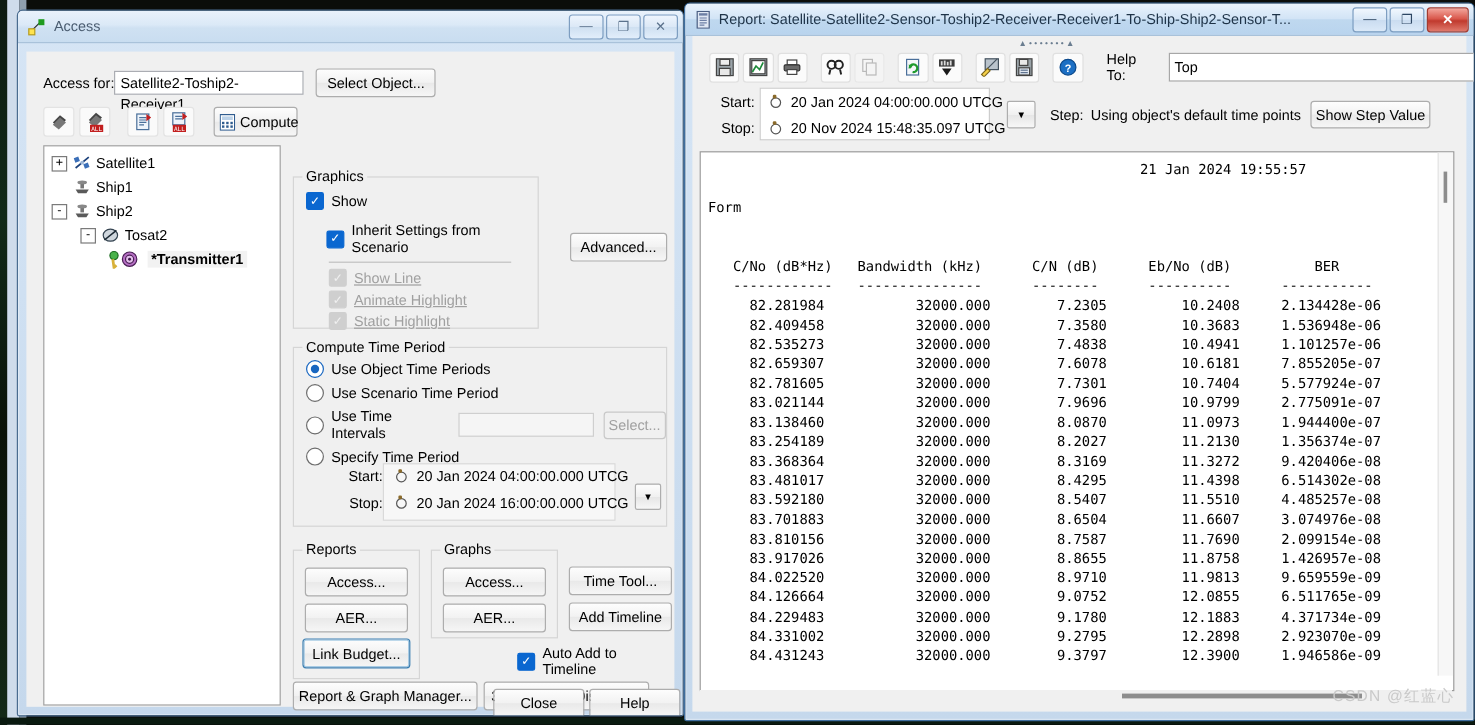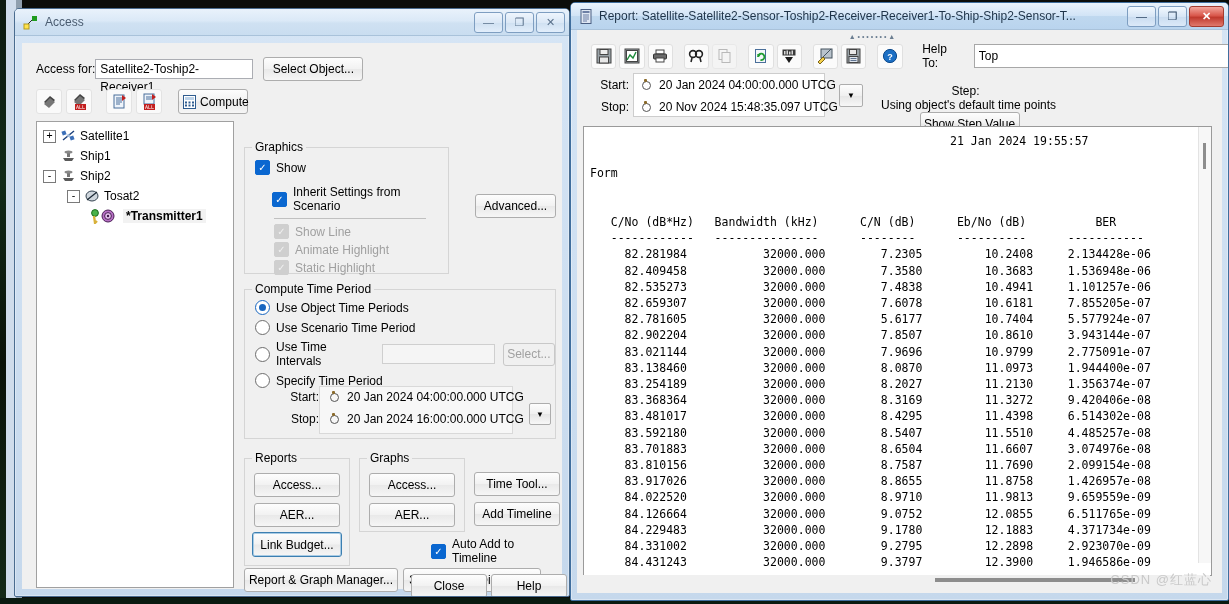--- a/index.html
+++ b/index.html
@@ -61,21 +61,21 @@
   .tree{position:absolute;background:#fff;border:1px solid #a0a0a0;overflow:hidden;}
   .tnode{display:flex;align-items:center;height:20px;font-size:12px;white-space:nowrap;}
   .expander{width:11px;height:11px;border:1px solid #7a7a7a;background:#fff;color:#000;
       font-size:10px;line-height:9px;text-align:center;margin-right:5px;font-family:"DejaVu Sans Mono",monospace;}
   .selnode{background:#f2f2f2;font-weight:bold;padding:0 3px;}
 
   .cb{width:13px;height:13px;border-radius:2px;display:inline-flex;align-items:center;justify-content:center;
       font-size:10px;color:#fff;margin-right:6px;flex:0 0 auto;}
   .cb.on{background:#0a67d0;border:1px solid #0a67d0;}
   .cb.dis{background:#cfcfcf;border:1px solid #cfcfcf;color:#f0f0f0;}
-  .dimtext{color:#a0a0a0;}
+  .dimtext{color:#a0a0a0;text-decoration:underline;}
 
   .rb{width:13px;height:13px;border-radius:50%;border:1px solid #6d6d6d;background:#fff;
       display:inline-flex;align-items:center;justify-content:center;margin-right:6px;flex:0 0 auto;}
   .rb.on{border:1px solid #1866c0;}
   .rb.on::after{content:"";width:7px;height:7px;border-radius:50%;background:#1866c0;}
 
   .clockico{display:inline-block;width:12px;height:13px;position:relative;}
   .clockico::before{content:"";position:absolute;left:3px;top:2px;width:7px;height:7px;border-radius:50%;
       border:1.5px solid #555;}
   .clockico::after{content:"";position:absolute;left:5px;top:0px;width:3px;height:3px;background:#8a6a2a;border-radius:1px;}
@@ -463,41 +463,40 @@
       <span class="clockico" style="margin:0 8px 0 10px;"></span>
       <span>20 Jan 2024 04:00:00.000 UTCG</span>
     </div>
     <div class="row" style="position:absolute;left:18px;top:70px;">
       <span style="width:34px;text-align:right;">Stop:</span>
       <span class="clockico" style="margin:0 8px 0 10px;"></span>
       <span>20 Nov 2024 15:48:35.097 UTCG</span>
     </div>
     <span class="combo-arrow" style="position:absolute;left:262px;top:54px;width:22px;height:21px;">▼</span>
 
-    <div class="row" style="position:absolute;left:298px;top:54px;flex-direction:column;">
+    <div class="row" style="position:absolute;left:298px;top:54px;">
       <span>Step:</span>
       <span style="margin-left:6px;">Using object's default time points</span>
       <span class="btn" style="margin-left:8px;width:98px;height:21px;">Show Step Value</span>
     </div>
 
     <div class="reportarea" style="left:6px;top:96px;width:627px;height:448px;">
       <div id="report-text" style="padding:6px 0 0 6px;">
           <div class="rep-line">                                                    21 Jan 2024 19:55:57</div>
           <div class="rep-line">&nbsp;</div>
           <div class="rep-line">Form</div>
           <div class="rep-line">&nbsp;</div>
           <div class="rep-line">&nbsp;</div>
           <div class="rep-line">   C/No (dB*Hz)   Bandwidth (kHz)      C/N (dB)      Eb/No (dB)          BER      </div>
           <div class="rep-line">   ------------   ---------------      --------      ----------      -----------  </div>
           <div class="rep-line">     82.281984           32000.000        7.2305         10.2408     2.134428e-06</div>
           <div class="rep-line">     82.409458           32000.000        7.3580         10.3683     1.536948e-06</div>
           <div class="rep-line">     82.535273           32000.000        7.4838         10.4941     1.101257e-06</div>
           <div class="rep-line">     82.659307           32000.000        7.6078         10.6181     7.855205e-07</div>
-          <div class="rep-line">     82.781605           32000.000        5.6177         10.7404     5.577924e-07</div>
-          <div class="rep-line">     82.902204           32000.000        7.8507         10.8610     3.943144e-07</div>
+          <div class="rep-line">     82.781605           32000.000        7.7301         10.7404     5.577924e-07</div>
           <div class="rep-line">     83.021144           32000.000        7.9696         10.9799     2.775091e-07</div>
           <div class="rep-line">     83.138460           32000.000        8.0870         11.0973     1.944400e-07</div>
           <div class="rep-line">     83.254189           32000.000        8.2027         11.2130     1.356374e-07</div>
           <div class="rep-line">     83.368364           32000.000        8.3169         11.3272     9.420406e-08</div>
           <div class="rep-line">     83.481017           32000.000        8.4295         11.4398     6.514302e-08</div>
           <div class="rep-line">     83.592180           32000.000        8.5407         11.5510     4.485257e-08</div>
           <div class="rep-line">     83.701883           32000.000        8.6504         11.6607     3.074976e-08</div>
           <div class="rep-line">     83.810156           32000.000        8.7587         11.7690     2.099154e-08</div>
           <div class="rep-line">     83.917026           32000.000        8.8655         11.8758     1.426957e-08</div>
           <div class="rep-line">     84.022520           32000.000        8.9710         11.9813     9.659559e-09</div>

